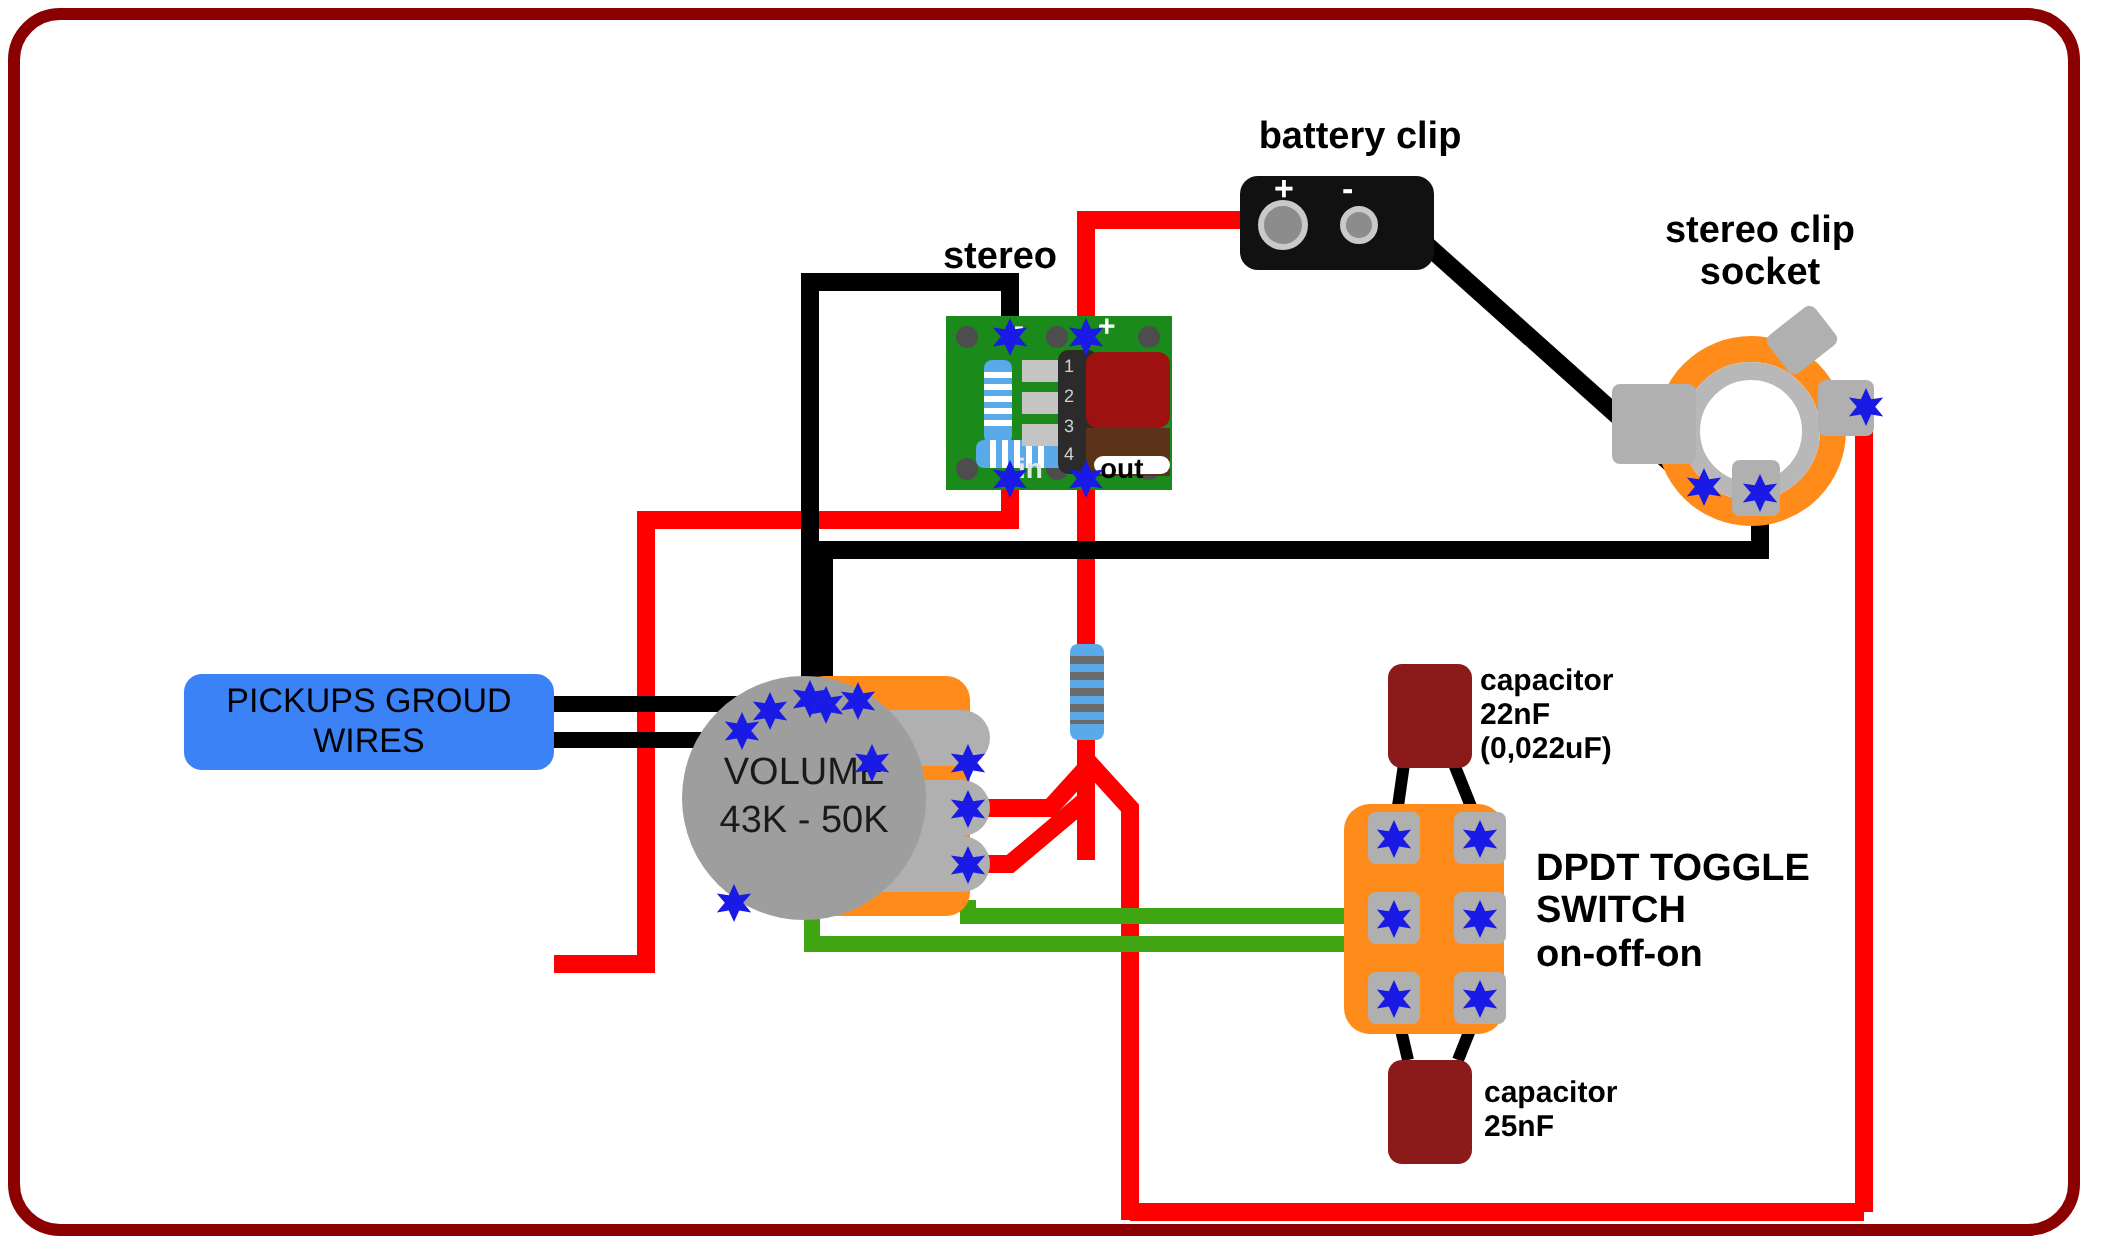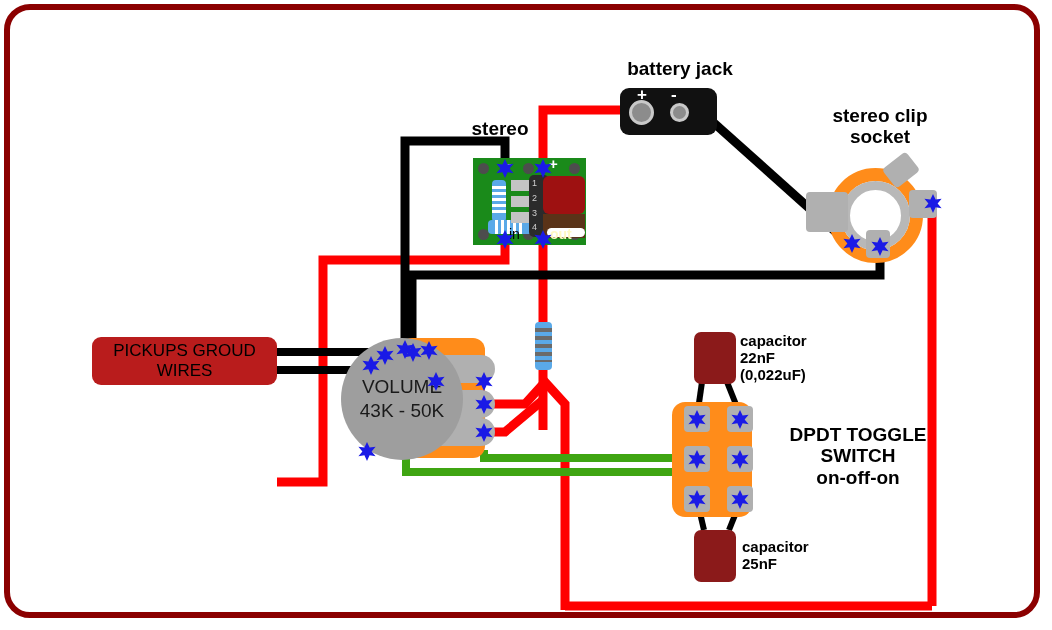--- a/index.html
+++ b/index.html
@@ -2,21 +2,21 @@
 <html><head>
 <meta charset="utf-8">
 <style>
   html,body{margin:0;padding:0;background:#fff;}
   body{font-family:"Liberation Sans",sans-serif;}
   #stage{position:relative;width:1052px;height:630px;background:#ffffff;overflow:hidden;}
   #frame{position:absolute;left:4px;top:4px;width:1036px;height:614px;
          border:6px solid #8b0000;border-radius:26px;box-sizing:border-box;pointer-events:none;}
   svg#wires{position:absolute;left:0;top:0;width:1052px;height:630px;}
   .lbl{position:absolute;font-weight:bold;color:#000;text-align:center;line-height:1.12;white-space:pre-line;}
-  .ybox{position:absolute;background:#b91c1c;border-radius:9px;display:flex;align-items:center;
+  .ybox{position:absolute;background:#3b82f6;border-radius:9px;display:flex;align-items:center;
         justify-content:center;text-align:center;font-size:17px;color:#000;line-height:1.15;
         font-family:"Liberation Sans",sans-serif;white-space:pre-line;}
   .pot-body{position:absolute;border-radius:50%;background:#9e9e9e;display:flex;flex-direction:column;
             align-items:center;justify-content:center;color:#1a1a1a;font-size:19px;line-height:1.25;}
   .dpdt{position:absolute;background:#FF8C1A;border-radius:13px;}
   .cap{position:absolute;background:#8B1A1A;border-radius:7px;}
   .pcb{position:absolute;background:#1a8a1a;}
   .battclip{position:absolute;background:#111;border-radius:9px;}
   .lug{position:absolute;background:#b0b0b0;border-radius:4px;}
 </style>
@@ -58,21 +58,21 @@
       <path d="M 406 452 L 406 472 L 740 472 L 740 458" stroke="#3FA512" stroke-width="8"></path>
 
       <path d="M 702 382 L 697 417" stroke="#000000" stroke-width="6"></path>
       <path d="M 727 382 L 741 417" stroke="#000000" stroke-width="6"></path>
 
       <path d="M 697 500 L 704 530" stroke="#000000" stroke-width="6"></path>
       <path d="M 741 500 L 729 530" stroke="#000000" stroke-width="6"></path>
     </g>
   </svg>
 
-  <div class="lbl" style="left:600px;top:58px;width:160px;font-size:19px;">battery jack</div>
+  <div class="lbl" style="left:600px;top:58px;width:160px;font-size:19px;">battery clip</div>
   <div class="battclip" style="left:620px;top:88px;width:97px;height:47px;">
     <div style="position:absolute;left:17px;top:-3px;color:#fff;font-size:17px;font-weight:bold;">+</div>
     <div style="position:absolute;left:51px;top:-3px;color:#fff;font-size:17px;font-weight:bold;">-</div>
     <div style="position:absolute;left:9px;top:12px;width:25px;height:25px;border-radius:50%;background:#8c8c8c;border:3px solid #c9c9c9;box-sizing:border-box;"></div>
     <div style="position:absolute;left:50px;top:15px;width:19px;height:19px;border-radius:50%;background:#8c8c8c;border:3px solid #c9c9c9;box-sizing:border-box;"></div>
   </div>
 
   <div class="lbl" style="left:440px;top:118px;width:120px;font-size:19px;">stereo</div>
   <div class="pcb" style="left:473px;top:158px;width:113px;height:87px;">
 
@@ -98,22 +98,22 @@
     <div style="position:absolute;left:59px;top:50px;color:#cfcfcf;font-size:9px;">3</div>
     <div style="position:absolute;left:59px;top:64px;color:#cfcfcf;font-size:9px;">4</div>
 
     <div style="position:absolute;left:70px;top:18px;width:42px;height:38px;background:#9e1111;border-radius:6px;"></div>
 
     <div style="position:absolute;left:70px;top:56px;width:42px;height:24px;background:#5a3318;"></div>
     <div style="position:absolute;left:74px;top:70px;width:38px;height:9px;background:#ffffff;border-radius:5px;"></div>
 
     <div style="position:absolute;left:34px;top:-3px;color:#fff;font-size:15px;font-weight:bold;">-</div>
     <div style="position:absolute;left:76px;top:-3px;color:#fff;font-size:15px;font-weight:bold;">+</div>
-    <div style="position:absolute;left:36px;top:68px;color:#000000;font-size:14px;font-weight:normal;">in</div>
-    <div style="position:absolute;left:77px;top:68px;color:#fef9c3;font-size:14px;font-weight:bold;">out</div>
+    <div style="position:absolute;left:36px;top:68px;color:#e5e5e5;font-size:14px;font-weight:bold;">in</div>
+    <div style="position:absolute;left:77px;top:68px;color:#000000;font-size:14px;font-weight:bold;">out</div>
   </div>
 
   <div class="lbl" style="left:805px;top:105px;width:150px;font-size:19px;">stereo clip
 socket</div>
   <div style="position:absolute;left:828px;top:168px;width:95px;height:95px;">
     <div style="position:absolute;left:0;top:0;width:95px;height:95px;border-radius:50%;border:13px solid #FF8C1A;box-sizing:border-box;"></div>
     <div style="position:absolute;left:13px;top:13px;width:69px;height:69px;border-radius:50%;border:9px solid #b8b8b8;box-sizing:border-box;"></div>
     <div class="lug" style="left:58px;top:-10px;width:30px;height:24px;transform:rotate(-38deg);"></div>
     <div class="lug" style="left:-22px;top:24px;width:42px;height:40px;"></div>
     <div class="lug" style="left:38px;top:62px;width:24px;height:28px;"></div>
@@ -138,21 +138,21 @@
 (0,022uF)</div>
 
   <div class="dpdt" style="left:672px;top:402px;width:80px;height:115px;"></div>
   <div class="lug" style="left:684px;top:406px;width:26px;height:26px;"></div>
   <div class="lug" style="left:727px;top:406px;width:26px;height:26px;"></div>
   <div class="lug" style="left:684px;top:446px;width:26px;height:26px;"></div>
   <div class="lug" style="left:727px;top:446px;width:26px;height:26px;"></div>
   <div class="lug" style="left:684px;top:486px;width:26px;height:26px;"></div>
   <div class="lug" style="left:727px;top:486px;width:26px;height:26px;"></div>
 
-  <div class="lbl" style="left:768px;top:424px;width:180px;font-size:19px;text-align:center;">DPDT TOGGLE
+  <div class="lbl" style="left:768px;top:424px;width:180px;font-size:19px;text-align:left;">DPDT TOGGLE
 SWITCH
 on-off-on</div>
 
   <div class="cap" style="left:694px;top:530px;width:42px;height:52px;"></div>
   <div class="lbl" style="left:742px;top:539px;width:110px;font-size:15px;text-align:left;">capacitor
 25nF</div>
 
   <div class="ybox" style="left:92px;top:337px;width:185px;height:48px;">PICKUPS GROUD
 WIRES</div>
 

